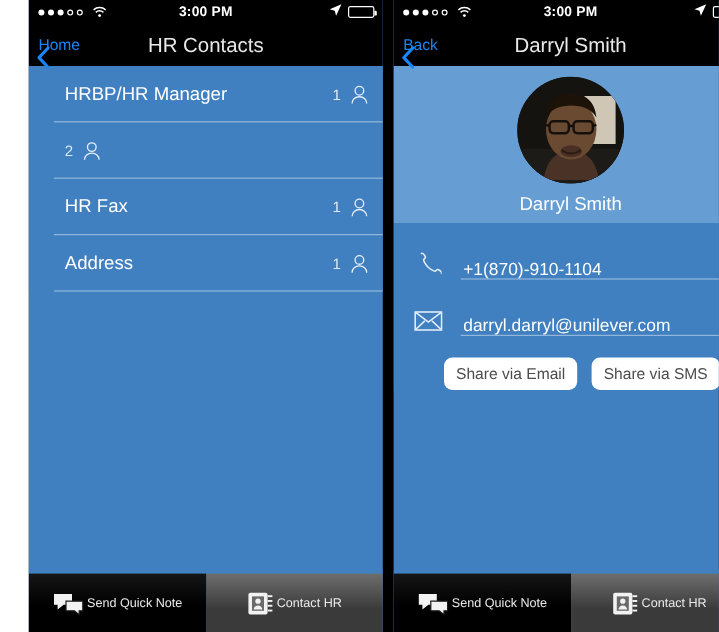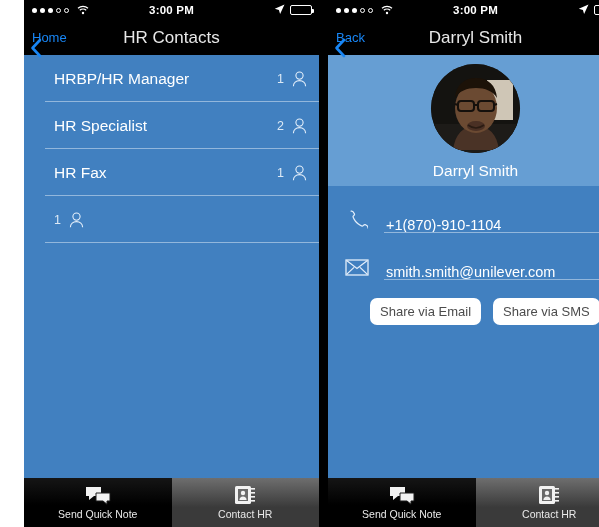--- a/index.html
+++ b/index.html
@@ -88,21 +88,21 @@
     background:#ffffff;border-radius:7px;border:none;
     padding:6px 10px;font-size:13px;color:#4c4c4c;
     font-family:"Liberation Sans", sans-serif;cursor:pointer;
   }
 
   
   .tabbar{
     position:absolute;left:0;right:0;bottom:0;height:49px;display:flex;
   }
   .tab{
-    flex:1;display:flex;flex-direction:column;align-items:center;
+    flex:1;display:flex;flex-direction:row;align-items:center;
     justify-content:center;gap:3px;cursor:pointer;
   }
   .tab.inactive{background:linear-gradient(#151515,#000 55%);}
   .tab.active{background:linear-gradient(#6e6e6e,#3a3a3a 60%);}
   .tab-label{color:#e9e9e9;font-size:10.5px;}
   .tab-ico{height:20px;display:flex;align-items:flex-end;}
   .phone .tabbar{border-top:3px solid #4180c0;box-sizing:content-box;}
 </style>
 </head>
 <body>
@@ -154,40 +154,40 @@
         <span class="row-label">HRBP/HR Manager</span>
         <span class="row-count">1</span>
         <span class="person-ico">
           <svg width="15" height="16" viewBox="0 0 15 16">
               <circle cx="7.5" cy="4.6" r="3.6" stroke="#e3eefa" stroke-width="1.1" fill="none"></circle>
               <path d="M1.4 15.2c0-3.3 2.7-5.6 6.1-5.6s6.1 2.3 6.1 5.6" stroke="#e3eefa" stroke-width="1.1" fill="none"></path>
             </svg>
         </span>
       </div>
       <div class="row">
-        <span class="row-label">HR Specialist</span>
         <span class="row-count">2</span>
         <span class="person-ico">
           <svg width="15" height="16" viewBox="0 0 15 16">
               <circle cx="7.5" cy="4.6" r="3.6" stroke="#e3eefa" stroke-width="1.1" fill="none"></circle>
               <path d="M1.4 15.2c0-3.3 2.7-5.6 6.1-5.6s6.1 2.3 6.1 5.6" stroke="#e3eefa" stroke-width="1.1" fill="none"></path>
             </svg>
         </span>
       </div>
       <div class="row">
         <span class="row-label">HR Fax</span>
         <span class="row-count">1</span>
         <span class="person-ico">
           <svg width="15" height="16" viewBox="0 0 15 16">
               <circle cx="7.5" cy="4.6" r="3.6" stroke="#e3eefa" stroke-width="1.1" fill="none"></circle>
               <path d="M1.4 15.2c0-3.3 2.7-5.6 6.1-5.6s6.1 2.3 6.1 5.6" stroke="#e3eefa" stroke-width="1.1" fill="none"></path>
             </svg>
         </span>
       </div>
       <div class="row">
+        <span class="row-label">Address</span>
         <span class="row-count">1</span>
         <span class="person-ico">
           <svg width="15" height="16" viewBox="0 0 15 16">
               <circle cx="7.5" cy="4.6" r="3.6" stroke="#e3eefa" stroke-width="1.1" fill="none"></circle>
               <path d="M1.4 15.2c0-3.3 2.7-5.6 6.1-5.6s6.1 2.3 6.1 5.6" stroke="#e3eefa" stroke-width="1.1" fill="none"></path>
             </svg>
         </span>
       </div>
     </div>
 
@@ -287,21 +287,21 @@
         </span>
         <span class="d-text">+1(870)-910-1104</span>
       </div>
       <div class="drow">
         <span class="d-ico">
           <svg width="24" height="17" viewBox="0 0 24 17">
               <rect x="1" y="1" width="22" height="15" stroke="#e3eefa" stroke-width="1.3" fill="none"></rect>
               <path d="M1.6 1.6 12 9.4 22.4 1.6M1.6 15.4 9 8.4M22.4 15.4 15 8.4" stroke="#e3eefa" stroke-width="1.3" fill="none"></path>
             </svg>
         </span>
-        <span class="d-text">smith.smith@unilever.com</span>
+        <span class="d-text">darryl.darryl@unilever.com</span>
       </div>
 
       <div class="share-wrap">
         <button class="pill">Share via Email</button>
         <button class="pill">Share via SMS</button>
       </div>
     </div>
 
     <div class="tabbar">
       <div class="tab inactive">

